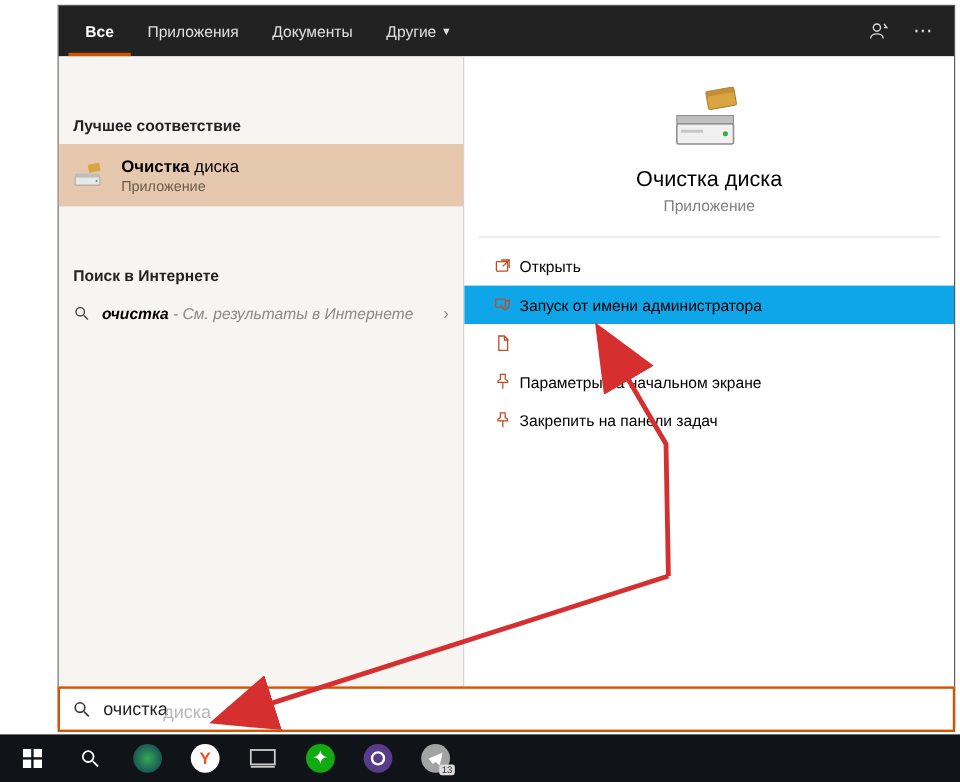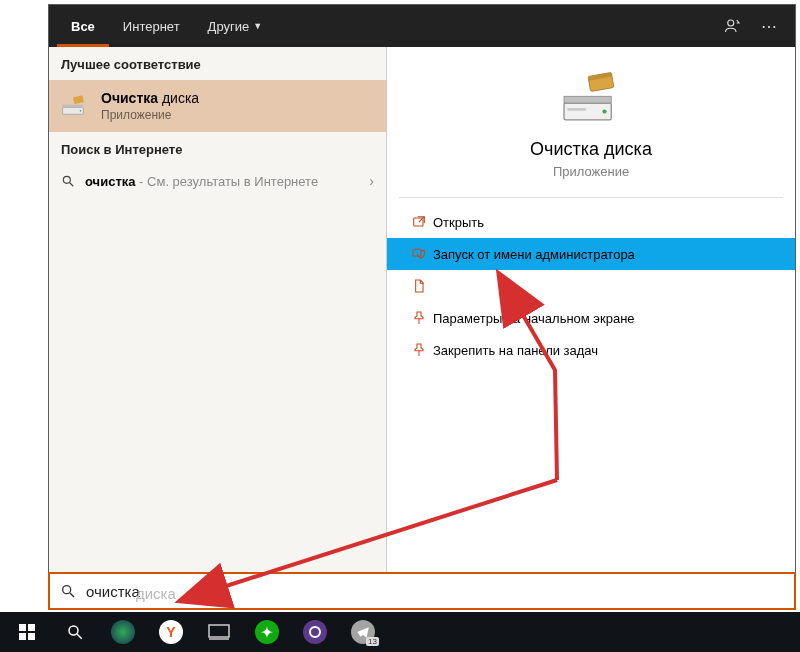--- a/index.html
+++ b/index.html
@@ -16,34 +16,34 @@
   .tab { padding: 0 14px; height: 42px; display: flex; align-items: center; cursor: pointer; }
   .tab.active { color: #fff; border-bottom: 3px solid #d35400; padding-top: 3px; font-weight: 600; }
   .tab-caret { margin-left: 4px; font-size: 9px; }
   .tabs-spacer { flex: 1; }
   .tabs-icon { width: 36px; display: flex; justify-content: center; align-items: center; height: 42px; }
 
   .body { display: flex; height: calc(100% - 42px); }
   .left { width: 338px; background: #f7f5f1; border-right: 1px solid #ccc; }
   .right { flex: 1; background: #fff; display: flex; flex-direction: column; }
 
-  .group-header { padding: 10px 12px 8px; font-size: 13px; color: #222; font-weight: 600; }
+  .group-header { padding: 10px 12px 8px; font-size: 13px; color: #222; font-weight: 600; margin-top: 40px; }
   .best-match {
     background: #e6c8ae; padding: 10px 12px; display: flex; align-items: center; gap: 12px;
   }
   .drive-icon-sm { width: 28px; height: 22px; }
   .best-match-title { font-size: 14px; }
   .best-match-title b { font-weight: 700; }
   .best-match-sub { font-size: 12px; color: #6a5b4d; margin-top: 2px; }
 
   .web-row {
     padding: 8px 12px; display: flex; align-items: center; gap: 10px; font-size: 13px;
   }
   .web-row .mag { width: 14px; height: 14px; }
-  .web-row .txt { flex: 1; }
+  .web-row .txt { flex: 1; font-style: italic; }
   .web-row .grey { color: #8a8a8a; }
   .web-row .chev { color: #8a8a8a; font-size: 14px; }
 
   .preview-top {
     display: flex; flex-direction: column; align-items: center; padding: 24px 0 18px;
     border-bottom: 1px solid #e0e0e0; margin: 0 12px;
   }
   .drive-icon-lg { width: 68px; height: 54px; }
   .preview-title { font-size: 18px; margin-top: 14px; }
   .preview-sub { font-size: 13px; color: #808080; margin-top: 4px; }
@@ -75,21 +75,22 @@
   .tb-circ { width: 24px; height: 24px; border-radius: 50%; display:flex; align-items:center; justify-content:center; }
 
   .arrow-svg { position: absolute; left: 0; top: 0; width: 800px; height: 652px; pointer-events: none; }
 </style>
 </head>
 <body>
 
 <div class="search-panel">
   <div class="tabs">
     <div class="tab active">Все</div>
-    <div class="tab">Интернет</div>
+    <div class="tab">Приложения</div>
+    <div class="tab">Документы</div>
     <div class="tab">
       <span>Другие</span>
       <span class="tab-caret">▼</span>
     </div>
     <div class="tabs-spacer"></div>
     <div class="tabs-icon">
       <svg viewBox="0 0 24 24" width="18" height="18" fill="none" stroke="#ddd" stroke-width="1.5">
         <circle cx="9" cy="8" r="4"></circle>
           <path d="M2 20c0-3 3-5 7-5s7 2 7 5"></path>
           <path d="M17 4l3 4-3 0"></path>

